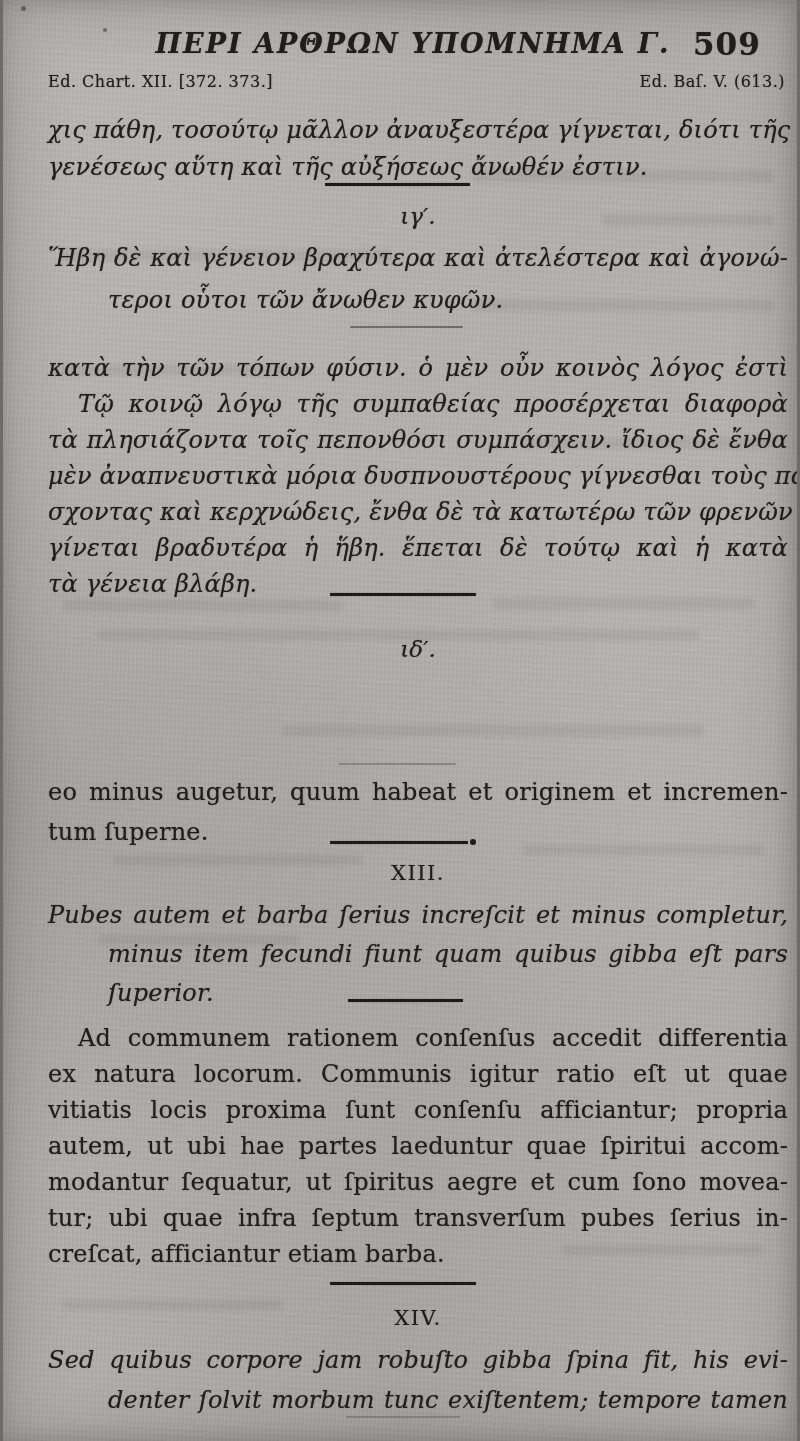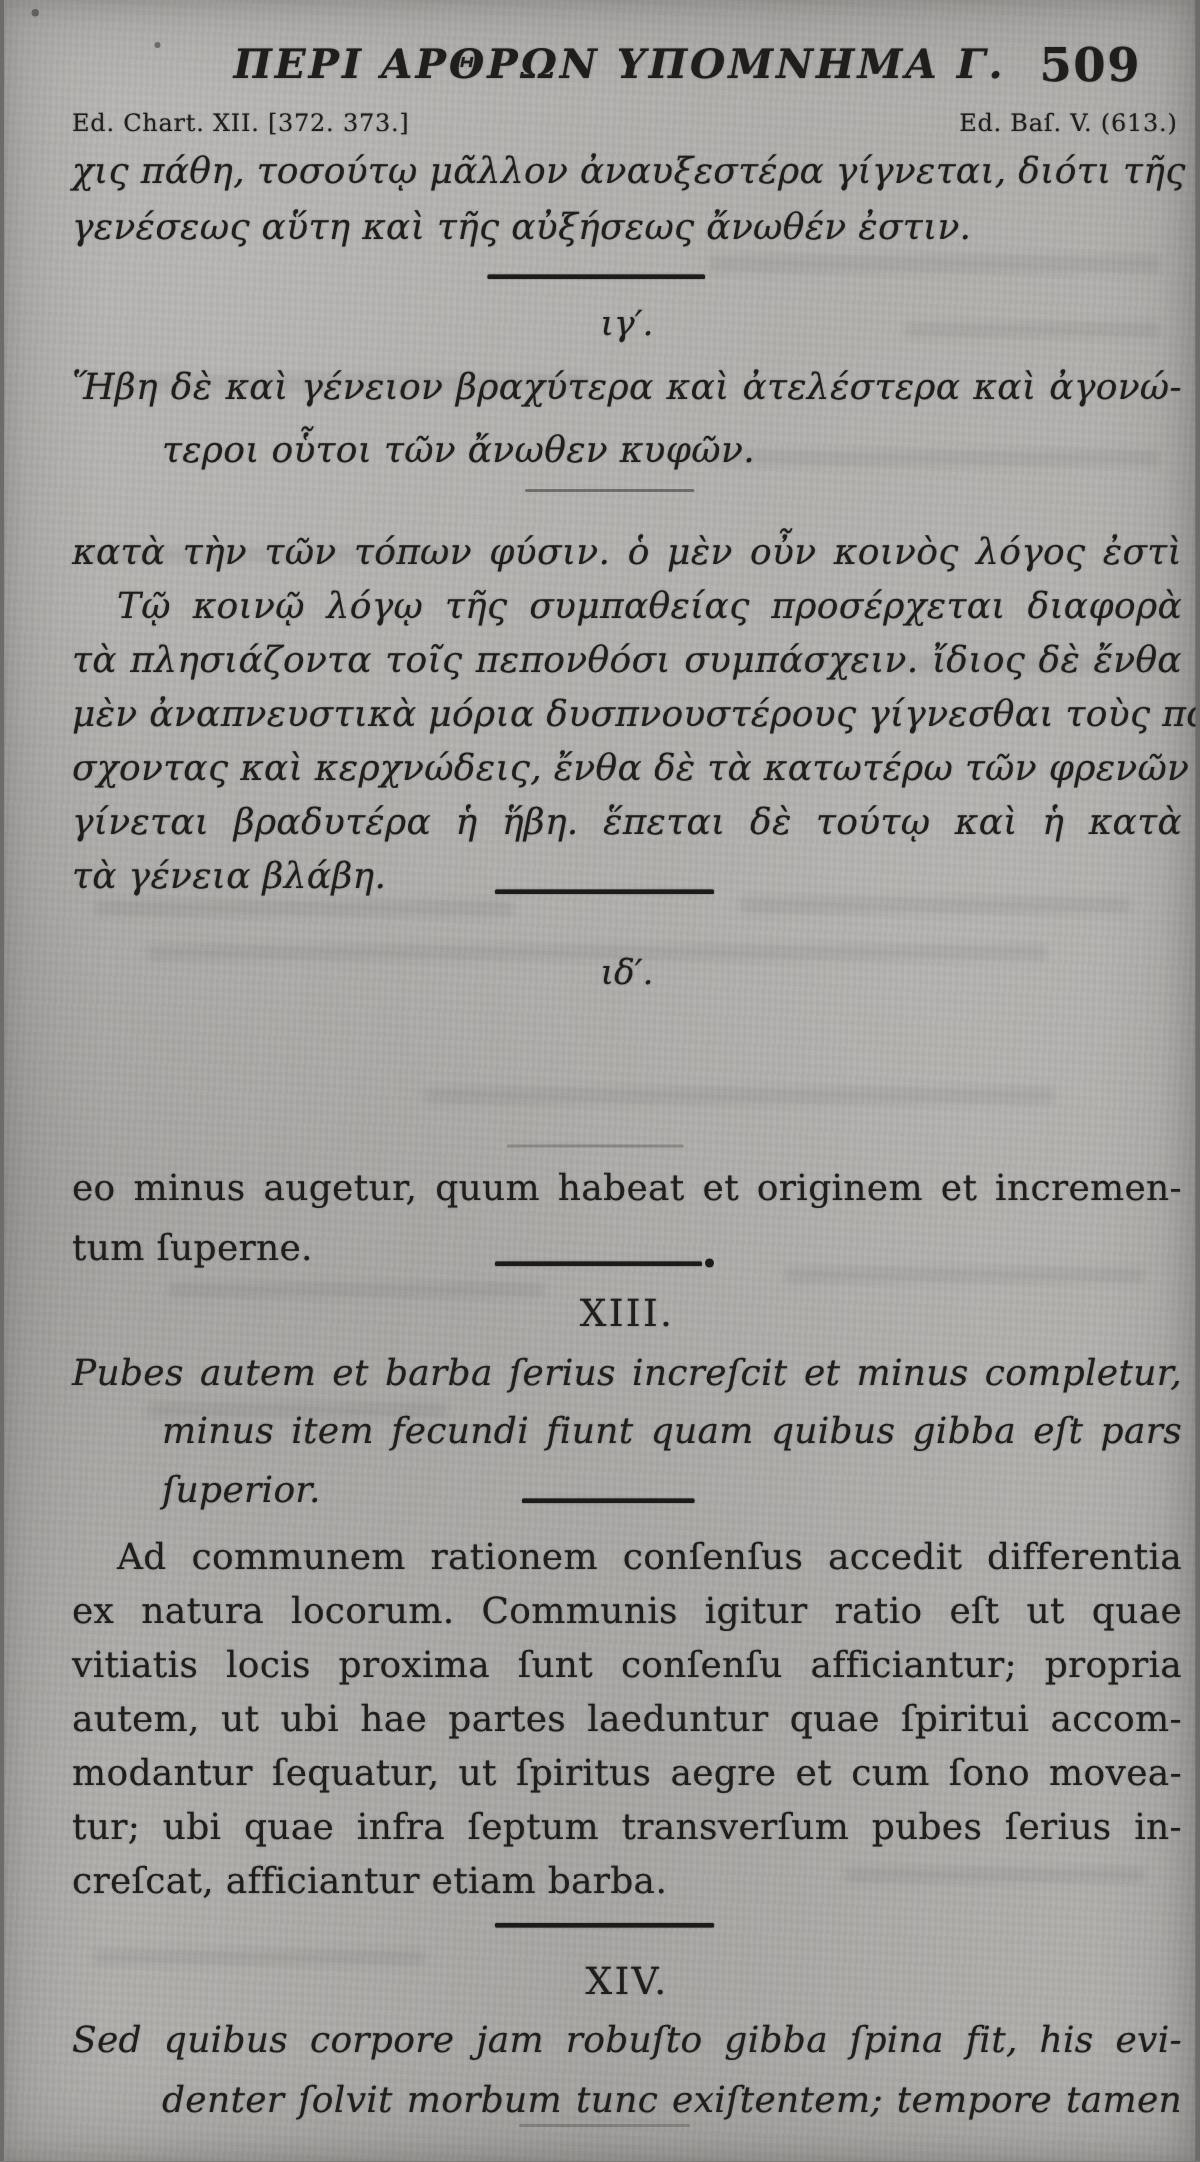--- a/index.html
+++ b/index.html
@@ -34,21 +34,21 @@
        text-shadow:0 0 1px rgba(28,26,24,0.6);}
   .pagenum{position:absolute; top:26px; left:690px; width:90px; text-align:left;
        font-size:31px; font-weight:bold; letter-spacing:1px; text-shadow:0 0 1px rgba(28,26,24,0.6);}
   .edline{position:absolute; top:72px; font-size:16px; font-weight:normal;
        text-shadow:0 0 1px rgba(28,26,24,0.55); letter-spacing:0.5px;}
   .ed-left{left:45px;}
   .ed-right{right:12px;}
   .secheading{position:absolute; left:45px; width:740px; text-align:center;
        font-size:24px; text-shadow:0 0 1px rgba(28,26,24,0.55);}
   .gkhead{font-style:italic; font-size:23px;}
-  .lathead{font-size:25px; letter-spacing:1.5px;}
+  .lathead{font-size:21px; letter-spacing:1.5px;}
   .rule{position:absolute; background:#1d1b19; height:3px; border-radius:1px;
        box-shadow:0 0 1px rgba(28,26,24,0.7);}
   .rule.thin{height:2px; background:rgba(55,53,51,0.55); box-shadow:none;}
   .rule.faint{height:2px; background:rgba(70,68,66,0.35); box-shadow:none;}
   .rule.dotted-end::after{content:""; position:absolute; right:-8px; top:-2px;
        width:6px; height:6px; border-radius:50%; background:#1d1b19;}
   .gs{position:absolute; background:rgba(70,68,66,0.09); filter:blur(2px); border-radius:3px;}
   .speck{position:absolute; background:rgba(40,38,36,0.5); border-radius:50%;}
 </style>
 </head>
@@ -73,21 +73,21 @@
   <div class="gs" style="left:60px;top:1300px;width:220px;height:10px;"></div>
   <div class="speck" style="left:18px;top:6px;width:5px;height:5px;"></div>
   <div class="speck" style="left:100px;top:28px;width:4px;height:4px;"></div>
 
   <div class="header-title">ΠΕΡΙ ΑΡΘΡΩΝ ΥΠΟΜΝΗΜΑ Γ.</div>
   <div class="pagenum">509</div>
 
   <div class="edline ed-left">Ed. Chart. XII. [372. 373.]</div>
   <div class="edline ed-right">Ed. Baſ. V. (613.)</div>
 
-  <div class="txt greek" style="top:96px; line-height:37px;">
+  <div class="txt greek" style="top:112px; line-height:37px;">
     <div class="line just">χις πάθη, τοσούτῳ μᾶλλον ἀναυξεστέρα γίγνεται, διότι τῆς</div>
     <div class="line">γενέσεως αὕτη καὶ τῆς αὐξήσεως ἄνωθέν ἐστιν.</div>
   </div>
 
   <div class="rule" style="top:183px;left:322px;width:145px;"></div>
 
   <div class="secheading gkhead" style="top:203px;">ιγ′.</div>
   <div class="txt greek" style="top:237px; line-height:42px;">
     <div class="line just">Ἥβη δὲ καὶ γένειον βραχύτερα καὶ ἀτελέστερα καὶ ἀγονώ-</div>
     <div class="line ind60">τεροι οὗτοι τῶν ἄνωθεν κυφῶν.</div>

